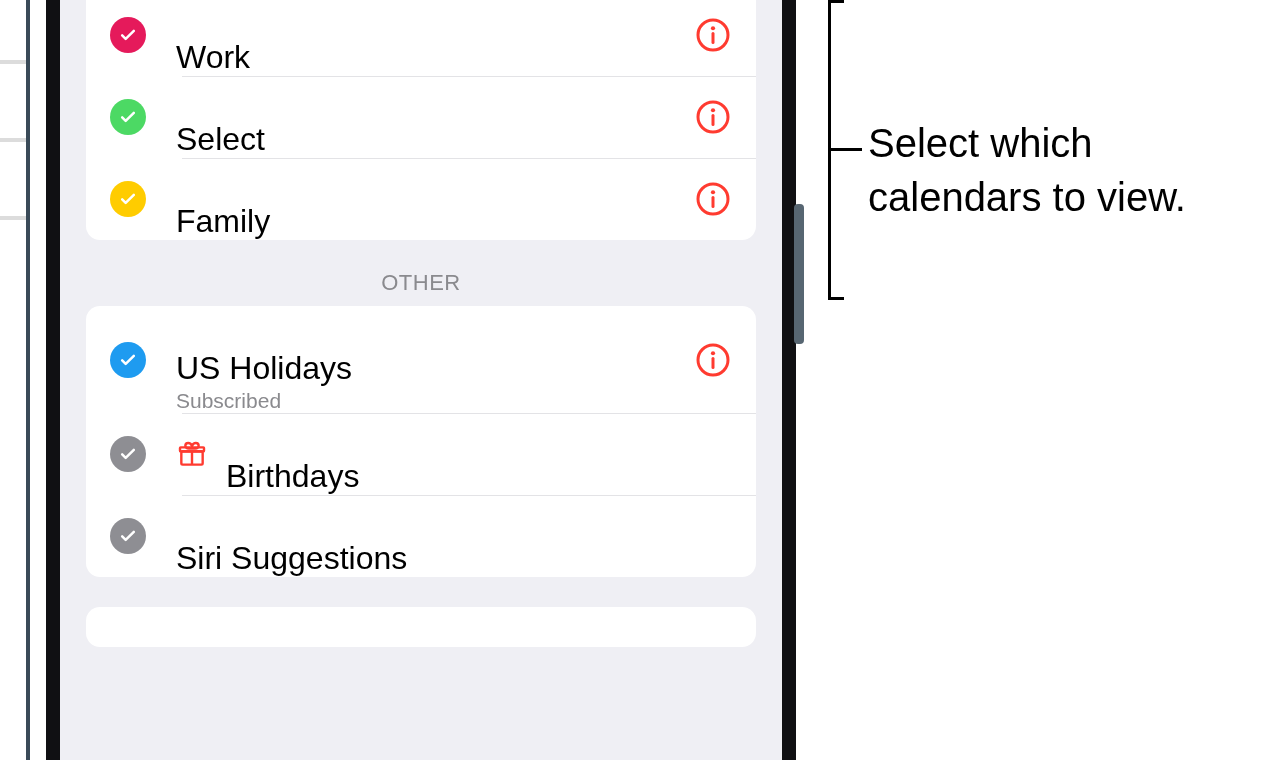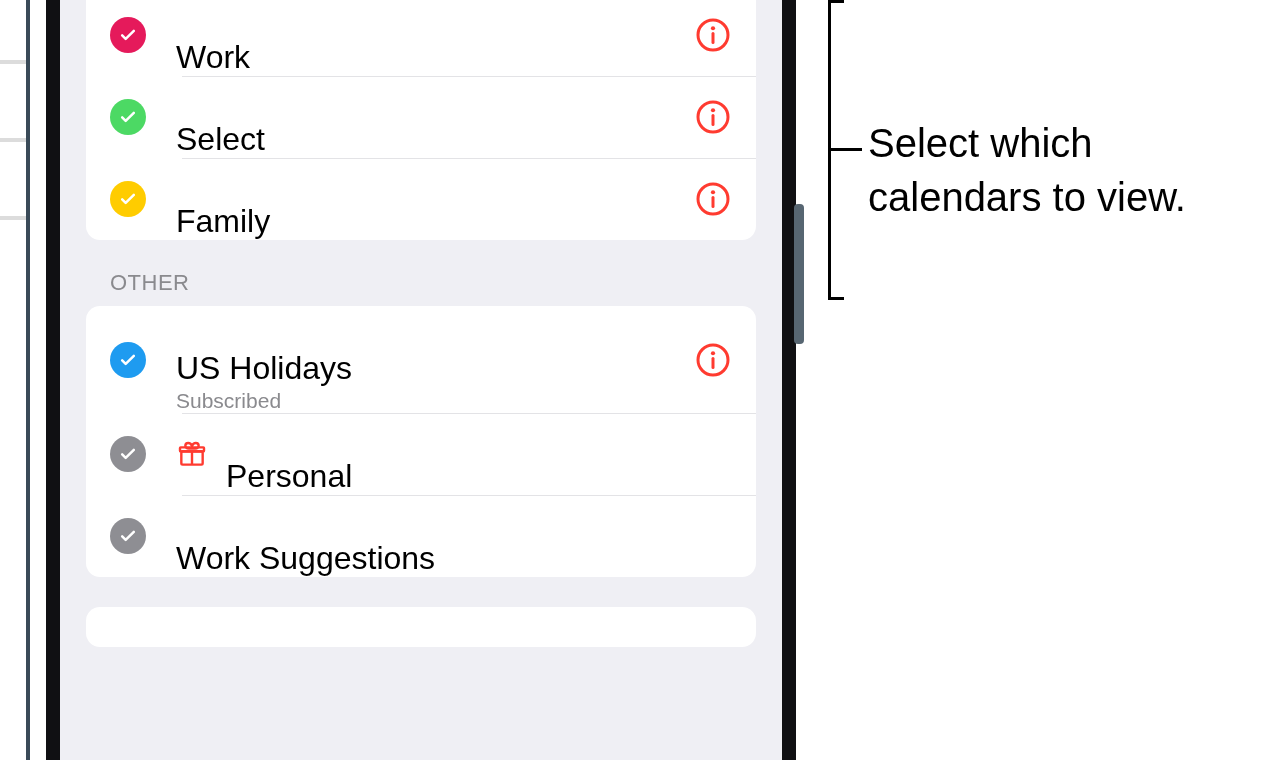--- a/index.html
+++ b/index.html
@@ -135,20 +135,21 @@
   }
   .info-btn svg { width:36px; height:36px; }
 
   .section-header {
     font-size:22px;
     color:#8a8a8e;
     font-weight:400;
     letter-spacing:0.5px;
     margin:30px 50px 10px 50px;
     text-transform:uppercase;
+    text-align:center;
   }
 
   
   .callout {
     position:absolute;
     left:828px;
     top:0;
   }
   .bracket {
     position:absolute;
@@ -295,32 +296,32 @@
             </svg>
         </span>
         <span class="row-icon">
           <svg viewBox="0 0 24 24" fill="none" stroke="#ff3b30" stroke-width="1.8">
             <rect x="4" y="10" width="16" height="10" rx="1"></rect>
             <path d="M4 10h16M12 10v10M12 6c-1-3-5-3-5 0 0 2 2 2 5 2zM12 6c1-3 5-3 5 0 0 2-2 2-5 2z"></path>
             <rect x="3" y="7" width="18" height="3" rx="0.5"></rect>
           </svg>
         </span>
         <div class="label-wrap">
-          <span class="label">Personal</span>
+          <span class="label">Birthdays</span>
         </div>
       </div>
 
       <div class="row">
         <span class="check" style="background:#8e8e93">
           <svg viewBox="0 0 24 24" fill="none">
               <path d="M5 12.5l4.2 4.2L19 7" stroke="#fff" stroke-width="3" stroke-linecap="round" stroke-linejoin="round"></path>
             </svg>
         </span>
         <div class="label-wrap">
-          <span class="label">Work Suggestions</span>
+          <span class="label">Siri Suggestions</span>
         </div>
       </div>
 
     </div>
 
     <div class="card" style="height:40px"></div>
 
   </div>
 </div>
 

